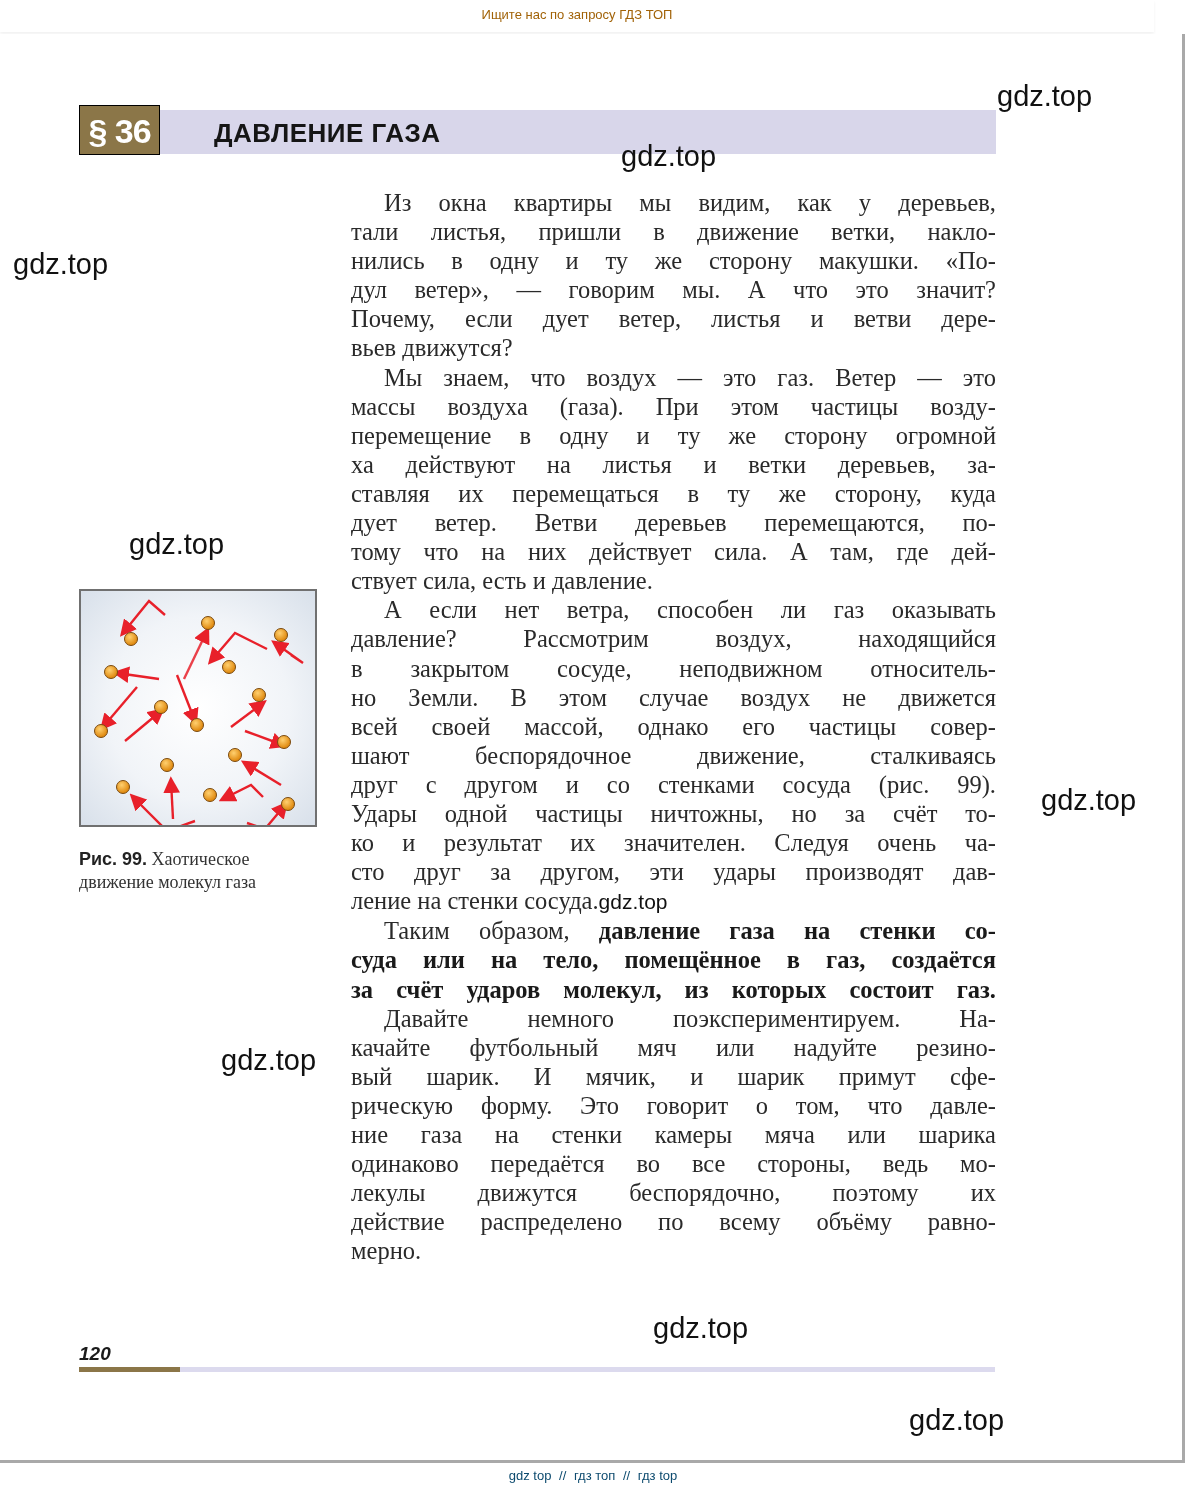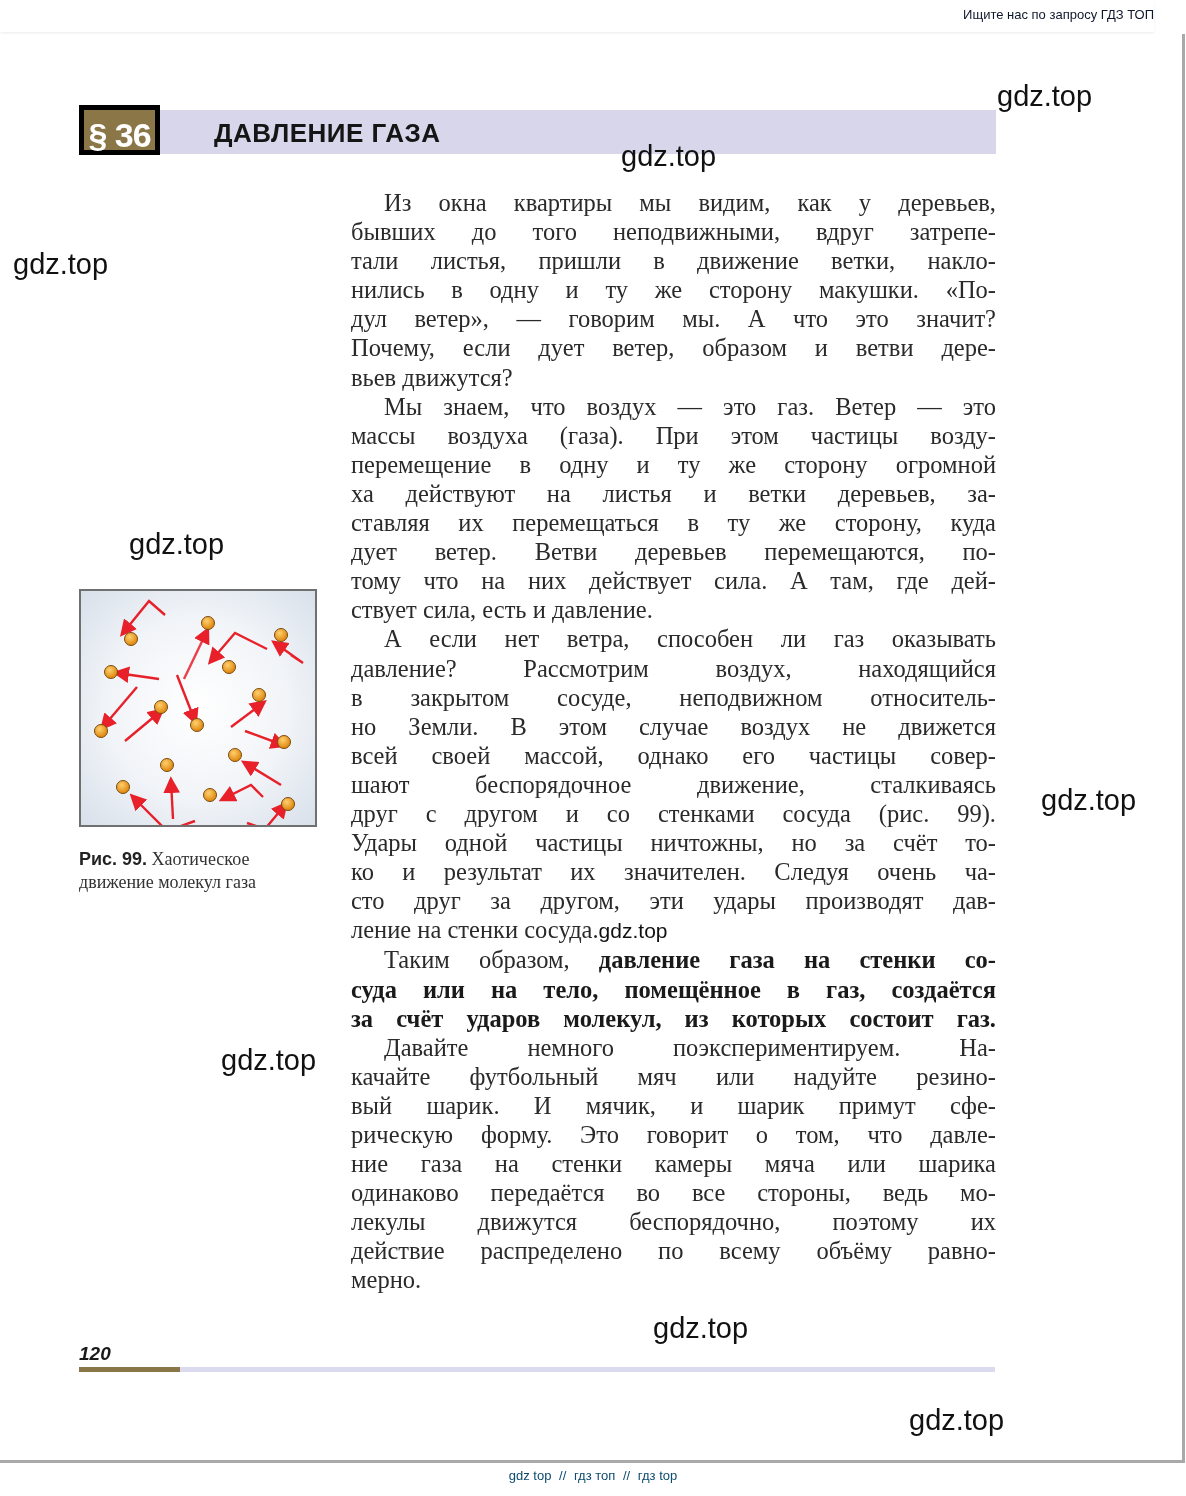--- a/index.html
+++ b/index.html
@@ -2,37 +2,37 @@
 <html><head>
 <meta charset="utf-8">
 <style>
   html, body { margin:0; padding:0; }
   body {
     width:1186px; height:1496px; position:relative; overflow:hidden;
     background:#ffffff; font-family:"Liberation Sans", sans-serif;
   }
   .top-banner {
     position:absolute; left:0; top:0; width:1154px; height:32px;
-    text-align:right; font-size:13px; color:#0f172a; line-height:30px;
+    text-align:center; font-size:13px; color:#a16207; line-height:30px;
     box-shadow:0 2px 3px rgba(0,0,0,0.06);
   }
   .page-frame {
     position:absolute; left:0; top:34px; width:1182px; height:1426px;
     border-right:3px solid #a9a9a9; border-bottom:3px solid #a9a9a9;
     background:#fff;
   }
   .header-bar {
     position:absolute; left:160px; top:110px; width:836px; height:44px;
     background:#d8d6ea;
   }
   .section-box {
     position:absolute; left:79px; top:105px; width:81px; height:50px;
     background:#8b7648; color:#fff; font-weight:bold; font-size:34px;
     line-height:50px; text-align:center; letter-spacing:-1px;
-    border:5px solid #000000; box-sizing:border-box;
+    border:1px solid #000000; box-sizing:border-box;
   }
   .section-title {
     position:absolute; left:214px; top:116px; font-weight:bold; font-size:26px;
     color:#151515; letter-spacing:0.5px; line-height:34px;
   }
   .body-text {
     position:absolute; left:351px; top:188px; width:645px;
     font-family:"Liberation Serif", serif; font-size:24.5px; line-height:29.1px;
     color:#2a2a2a; text-align:justify; hyphens:manual;
   }
@@ -77,25 +77,24 @@
 
 <div class="page-frame"></div>
 
 <div class="header-bar"></div>
 <div class="section-box">§ 36</div>
 <div class="section-title">ДАВЛЕНИЕ ГАЗА</div>
 
 <div class="body-text">
   <div id="p1">
       <span class="line" style="padding-left: 33px; box-sizing: border-box;">Из окна квартиры мы видим, как у деревьев,</span>
-      <span class="line">бывших до того неподвижными, вдруг затрепе-</span>
       <span class="line">тали листья, пришли в движение ветки, накло-</span>
       <span class="line">нились в одну и ту же сторону макушки. «По-</span>
       <span class="line">дул ветер», — говорим мы. А что это значит?</span>
-      <span class="line">Почему, если дует ветер, образом и ветви дере-</span>
+      <span class="line">Почему, если дует ветер, листья и ветви дере-</span>
       <span class="line last">вьев движутся?</span>
     </div>
   <div id="p2">
       <span class="line" style="padding-left: 33px; box-sizing: border-box;">Мы знаем, что воздух — это газ. Ветер — это</span>
       <span class="line">массы воздуха (газа). При этом частицы возду-</span>
       <span class="line">перемещение в одну и ту же сторону огромной</span>
       <span class="line">ха действуют на листья и ветки деревьев, за-</span>
       <span class="line">ставляя их перемещаться в ту же сторону, куда</span>
       <span class="line">дует ветер. Ветви деревьев перемещаются, по-</span>
       <span class="line">тому что на них действует сила. А там, где дей-</span>

